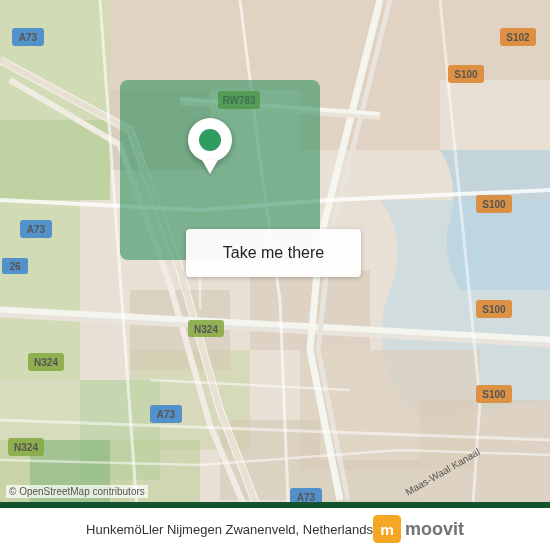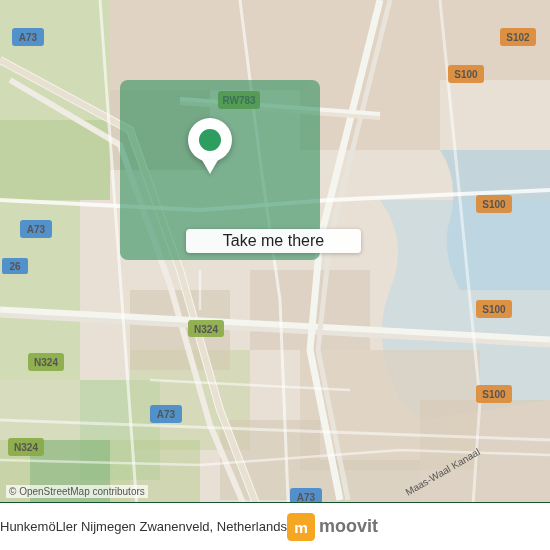--- a/index.html
+++ b/index.html
@@ -76,46 +76,46 @@
       margin-top: -2px;
       filter: drop-shadow(0 2px 2px rgba(0,0,0,0.2));
     }
 
     
     .take-me-there-btn {
       position: absolute;
       top: 229px;
       left: 186px;
       width: 175px;
-      height: 24px;
+      height: 48px;
       background: rgba(255,255,255,0.95);
       border: none;
       border-radius: 4px;
       font-size: 16px;
       font-weight: 500;
       color: #222;
       cursor: pointer;
       box-shadow: 0 1px 4px rgba(0,0,0,0.25);
       display: flex;
       align-items: center;
       justify-content: center;
     }
 
     
     .bottom-bar {
       position: absolute;
       bottom: 0;
       left: 0;
       width: 100%;
       background: white;
-      border-top: 1px solid #14532d;
-      display: flex;
-      align-items: center;
-      justify-content: flex-start;
-      padding: 8px 0;
+      border-top: 6px solid #14532d;
+      display: flex;
+      align-items: center;
+      justify-content: center;
+      padding: 8px 10px;
       height: 48px;
     }
 
     .bottom-bar-text {
       font-size: 13px;
       color: #333;
     }
 
     .moovit-logo {
       display: flex;

